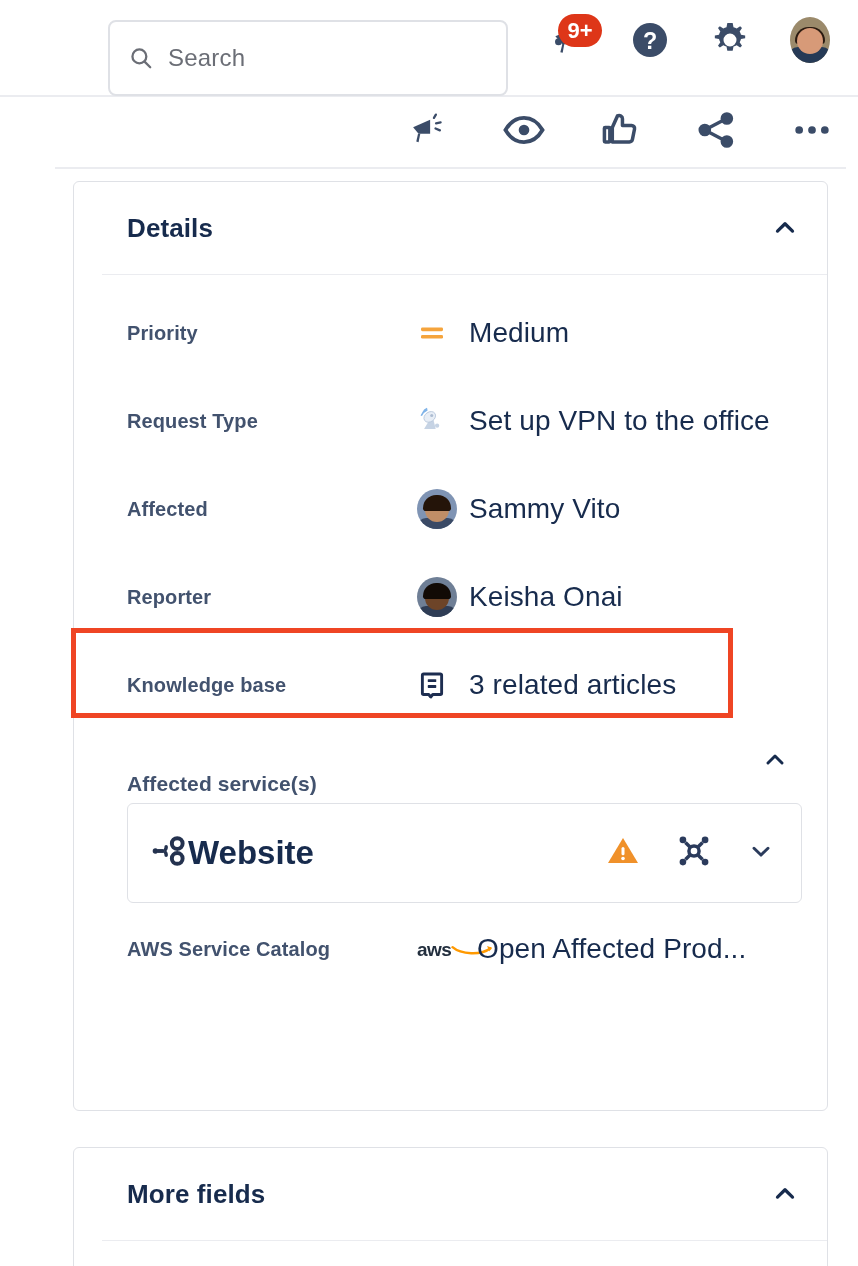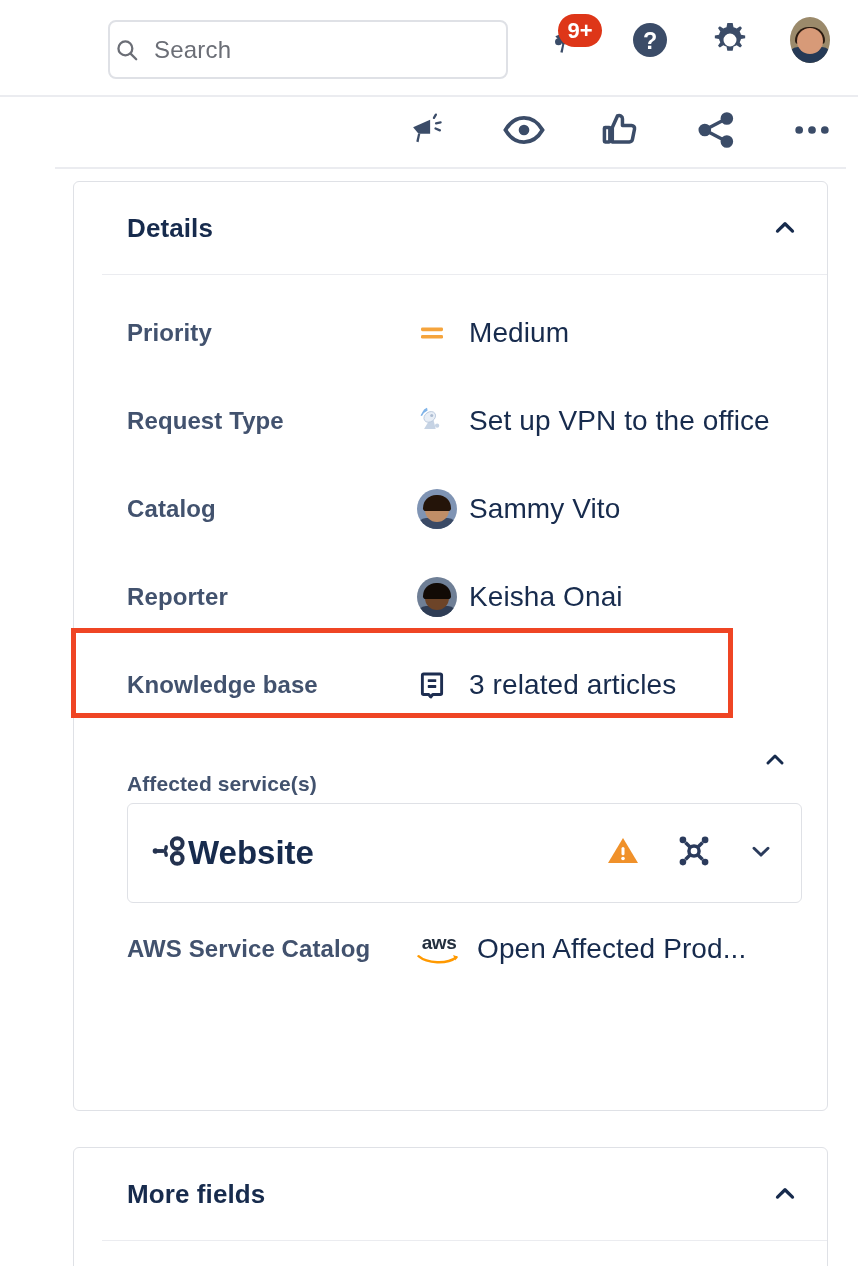--- a/index.html
+++ b/index.html
@@ -13,27 +13,27 @@
   
   .top-header {
     position: relative;
     height: 97px;
     background: #ffffff;
     border-bottom: 2px solid #ebecf0;
   }
   .search-box {
     position: absolute;
     left: 108px; top: 20px;
-    width: 400px; height: 59px;
+    width: 400px; height: 76px;
     border: 2px solid #dfe1e6;
     border-radius: 8px;
     background: #ffffff;
     display: flex;
     align-items: center;
-    padding: 0 4px;
+    padding: 0 18px;
     gap: 14px;
   }
   .search-icon { flex: 0 0 auto; display: flex; align-items: center; }
   .search-text {
     font-size: 24px;
     color: #6b6e76;
     letter-spacing: .2px;
   }
 
   .hdr-icons {
@@ -148,21 +148,21 @@
   .card-body { padding: 14px 25px 0 25px; }
 
   .field-row {
     display: flex;
     align-items: center;
     min-height: 88px;
   }
   .field-label {
     width: 290px;
     flex: 0 0 290px;
-    font-size: 24px;
+    font-size: 20px;
     font-weight: bold;
     color: #42526e;
     line-height: 1.55;
     letter-spacing: .1px;
   }
   .field-icon {
     width: 52px;
     flex: 0 0 52px;
     display: flex;
     align-items: center;
@@ -248,21 +248,21 @@
     gap: 34px;
   }
 
   .aws-word {
     font-size: 19px;
     font-weight: bold;
     color: #232f3e;
     letter-spacing: -.5px;
     line-height: 1;
   }
-  .aws-wrap { display:flex; flex-direction:column; align-items:center; }
+  .aws-wrap { display:flex; flex-direction:row; align-items:center; }
 </style>
 </head>
 <body>
 
 <div class="top-header">
 
   <div class="search-box">
     <span class="search-icon">
       <svg width="26" height="26" viewBox="0 0 24 24" fill="none" stroke="#6b6e76" stroke-width="2.1" stroke-linecap="round">
         <circle cx="10.5" cy="10.5" r="6.4"></circle>
@@ -389,21 +389,21 @@
           <circle cx="10.4" cy="8.1" r="1.1" fill="#aebdd2"></circle>
           <path d="M4.2 6.2 a5.6 5.6 0 0 1 3-3" fill="none" stroke="#7fb3e8" stroke-width="1.1"></path>
           <path d="M3 8.3 a8 8 0 0 1 4.3-4.3" fill="none" stroke="#7fb3e8" stroke-width="1.1"></path>
           <circle cx="14.2" cy="15.3" r="1.5" fill="#c6d3e4"></circle>
         </svg>
       </div>
       <div class="field-value">Set up VPN to the office</div>
     </div>
 
     <div class="field-row">
-      <div class="field-label">Catalog</div>
+      <div class="field-label">Affected</div>
       <div class="field-icon">
         <div class="pill-avatar" style="background:#7f94b4;">
           <div class="pa-body" style="background:#3a4a66;"></div>
           <div class="pa-face" style="background:#c08e67;"></div>
           <div class="pa-hair" style="background:#241409;"></div>
         </div>
       </div>
       <div class="field-value">Sammy Vito</div>
     </div>
 

